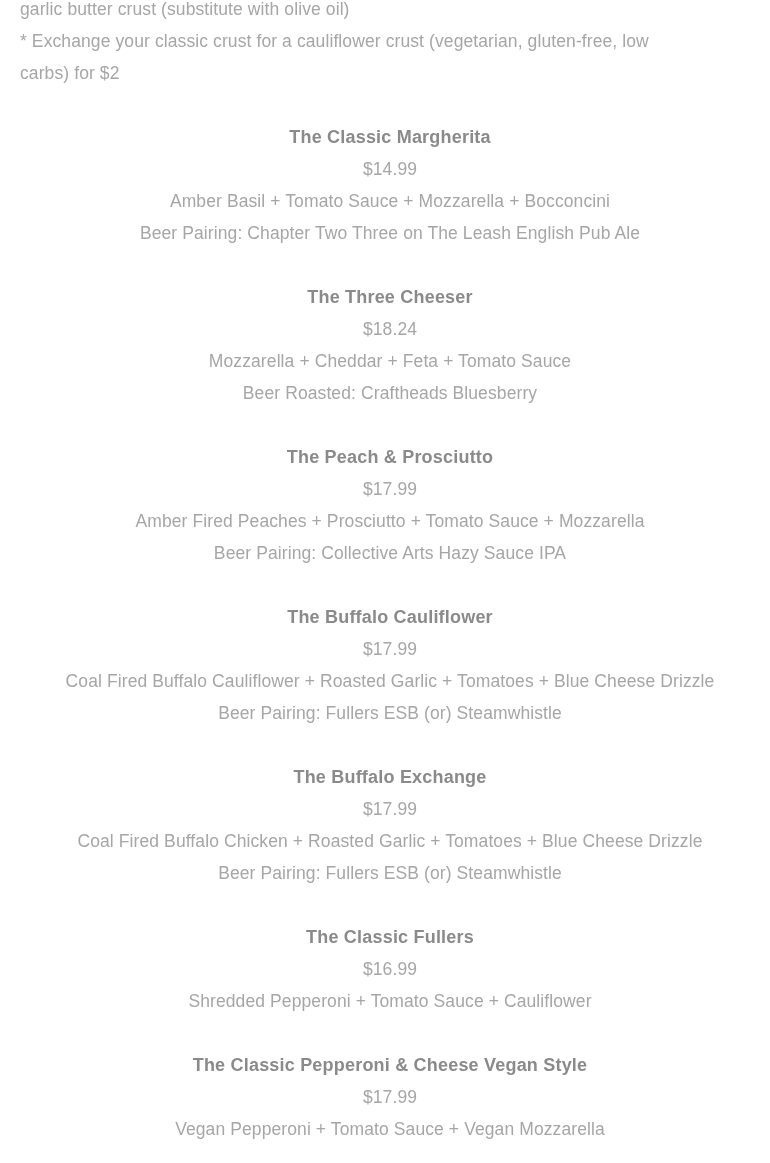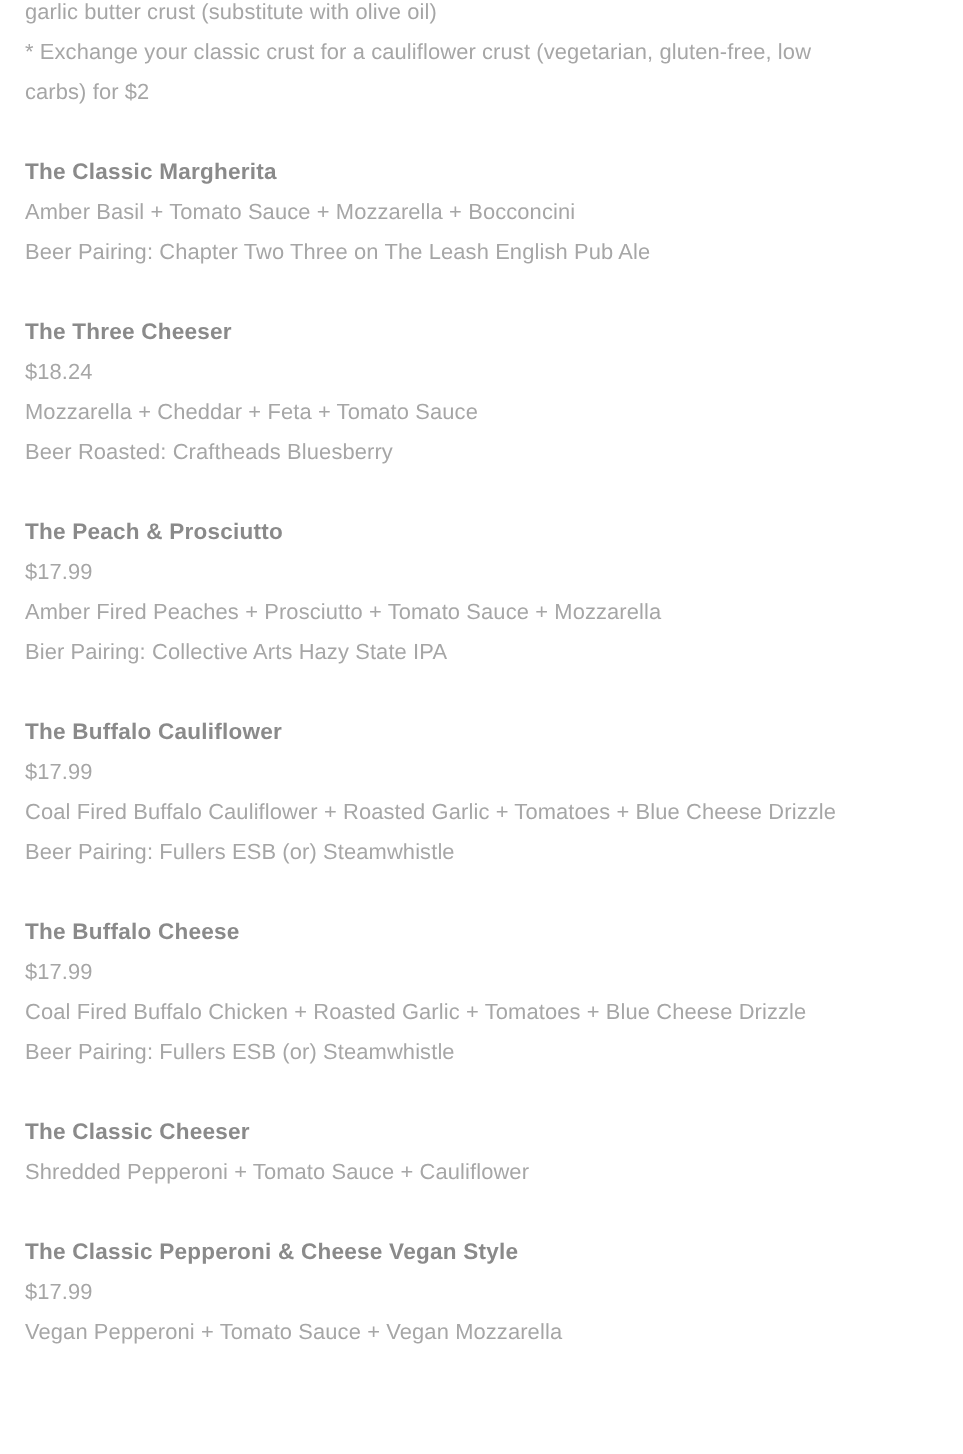--- a/index.html
+++ b/index.html
@@ -27,20 +27,21 @@
     font-size: 17.5px;
     color: #a6a6a6;
     white-space: nowrap;
     letter-spacing: 0.1px;
   }
   .intro p {
     white-space: nowrap;
   }
   .menu-item {
     margin-top: 32px;
+    text-align: center;
   }
   .item-name {
     font-weight: bold;
     font-size: 18px !important;
     color: #8a8a8a !important;
     letter-spacing: 0.2px !important;
   }
 </style>
 </head>
 <body>
@@ -49,54 +50,56 @@
 
   <div class="intro">
     <p>garlic butter crust (substitute with olive oil)</p>
     <p>* Exchange your classic crust for a cauliflower crust (vegetarian, gluten-free, low</p>
     <p>carbs) for $2</p>
   </div>
 
   <div id="menu-list">
   <div class="menu-item">
     <p class="item-name">The Classic Margherita</p>
+    <p class="item-price">$14.99</p>
     <p class="item-ingredients">Amber Basil + Tomato Sauce + Mozzarella + Bocconcini</p>
     <p class="item-pairing">Beer Pairing: Chapter Two Three on The Leash English Pub Ale</p>
   </div>
 
   <div class="menu-item">
     <p class="item-name">The Three Cheeser</p>
     <p class="item-price">$18.24</p>
     <p class="item-ingredients">Mozzarella + Cheddar + Feta + Tomato Sauce</p>
     <p class="item-pairing">Beer Roasted: Craftheads Bluesberry</p>
   </div>
 
   <div class="menu-item">
     <p class="item-name">The Peach &amp; Prosciutto</p>
     <p class="item-price">$17.99</p>
     <p class="item-ingredients">Amber Fired Peaches + Prosciutto + Tomato Sauce + Mozzarella</p>
-    <p class="item-pairing">Bier Pairing: Collective Arts Hazy State IPA</p>
+    <p class="item-pairing">Beer Pairing: Collective Arts Hazy Sauce IPA</p>
   </div>
 
   <div class="menu-item">
     <p class="item-name">The Buffalo Cauliflower</p>
     <p class="item-price">$17.99</p>
     <p class="item-ingredients">Coal Fired Buffalo Cauliflower + Roasted Garlic + Tomatoes + Blue Cheese Drizzle</p>
     <p class="item-pairing">Beer Pairing: Fullers ESB (or) Steamwhistle</p>
   </div>
 
   <div class="menu-item">
-    <p class="item-name">The Buffalo Cheese</p>
+    <p class="item-name">The Buffalo Exchange</p>
     <p class="item-price">$17.99</p>
     <p class="item-ingredients">Coal Fired Buffalo Chicken + Roasted Garlic + Tomatoes + Blue Cheese Drizzle</p>
     <p class="item-pairing">Beer Pairing: Fullers ESB (or) Steamwhistle</p>
   </div>
 
   <div class="menu-item">
-    <p class="item-name">The Classic Cheeser</p>
+    <p class="item-name">The Classic Fullers</p>
+    <p class="item-price">$16.99</p>
     <p class="item-ingredients">Shredded Pepperoni + Tomato Sauce + Cauliflower</p>
   </div>
 
   <div class="menu-item">
     <p class="item-name">The Classic Pepperoni &amp; Cheese Vegan Style</p>
     <p class="item-price">$17.99</p>
     <p class="item-ingredients">Vegan Pepperoni + Tomato Sauce + Vegan Mozzarella</p>
     <p class="item-pairing"></p>
   </div>
 </div>

